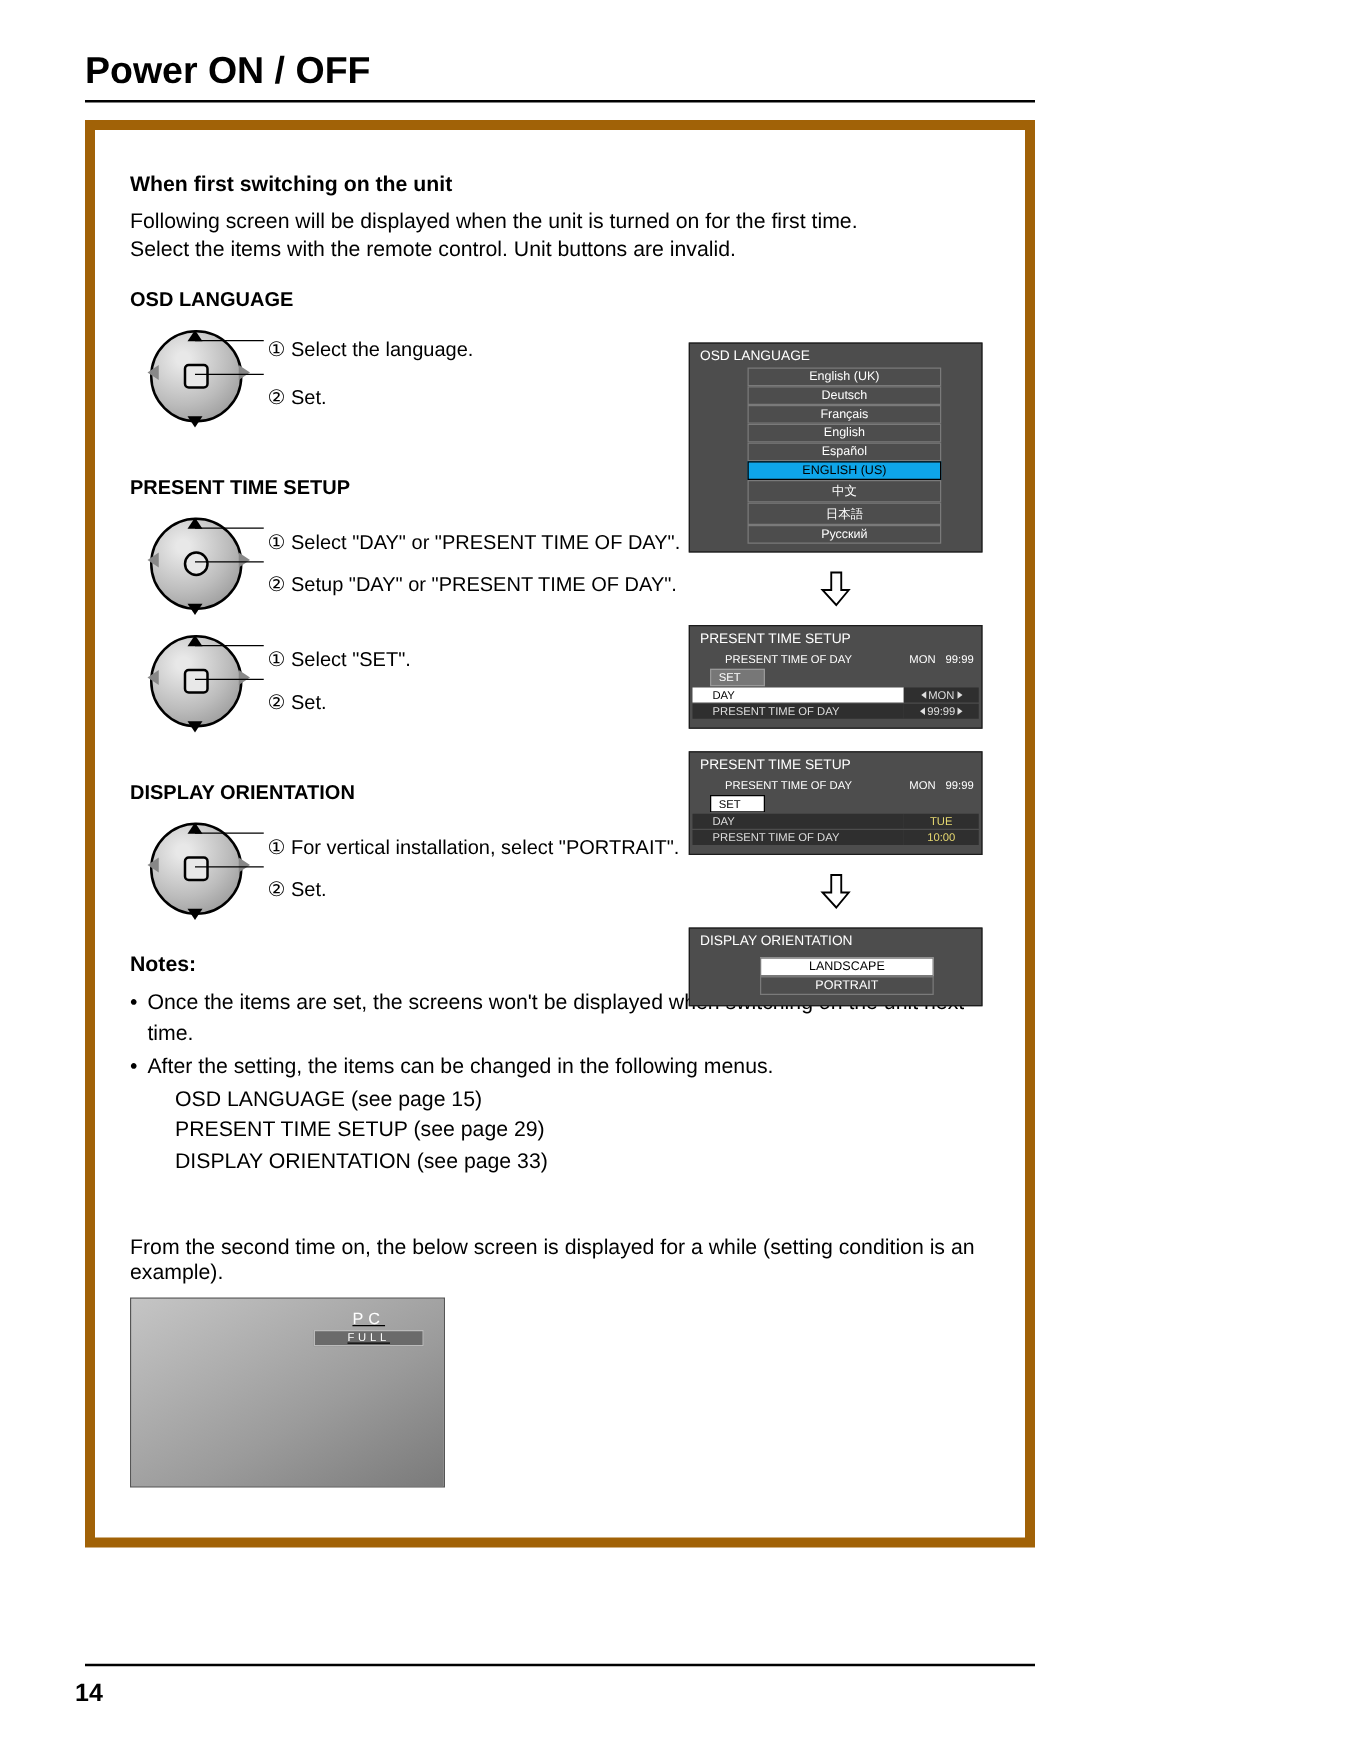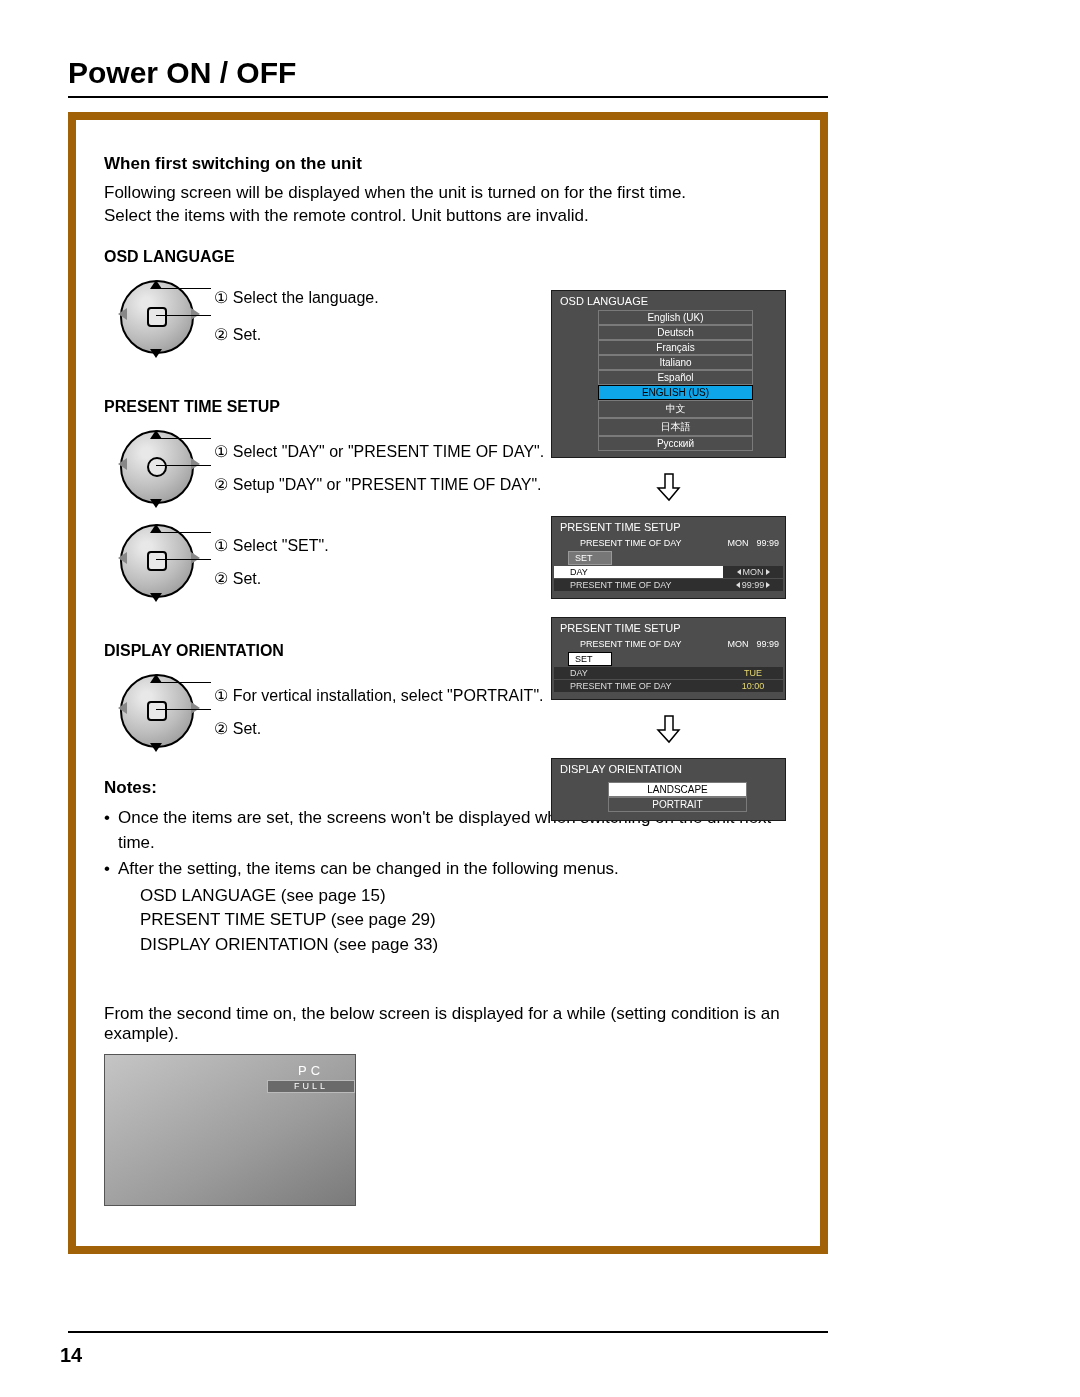--- a/index.html
+++ b/index.html
@@ -7,21 +7,21 @@
     padding: 0;
     font-family: Arial, Helvetica, sans-serif;
     background: #fff;
     color: #000;
   }
   .page {
     width: 896px;
     height: 1397px;
     position: relative;
     box-sizing: border-box;
-    padding: 56px 68px 30px 68px;
+    padding: 40px 68px 30px 68px;
   }
   .page-title {
     font-size: 30px;
     font-weight: bold;
     border-bottom: 2px solid #000;
     padding-bottom: 6px;
     margin-bottom: 14px;
   }
   .frame {
     border: 8px solid #a16207;
@@ -232,23 +232,24 @@
   .startup-box {
     width: 250px;
     height: 150px;
     background: linear-gradient(150deg, #c5c5c5 0%, #9b9b9b 60%, #7a7a7a 100%);
     border: 1px solid #555;
     margin-top: 10px;
     position: relative;
   }
   .startup-pc {
     position: absolute;
-    top: 8px; right: 0;
+    top: 8px; right: 16px;
     width: 88px;
     text-align: center;
+    text-decoration: underline;
   }
   .startup-pc .pc-lbl {
     font-size: 13px;
     letter-spacing: 4px;
     color: #fff;
     text-align: center;
     padding-bottom: 2px;
   }
   .startup-pc .full-lbl {
     font-size: 9px;
@@ -395,21 +396,21 @@
     </div>
 
     <div class="right-col">
 
       <div class="osd-panel">
         <div class="osd-title">OSD LANGUAGE</div>
         <div class="lang-list">
           <div class="lang-item">English (UK)</div>
           <div class="lang-item">Deutsch</div>
           <div class="lang-item">Français</div>
-          <div class="lang-item">Italiano</div>
+          <div class="lang-item">English</div>
           <div class="lang-item">Español</div>
           <div class="lang-item sel">ENGLISH (US)</div>
           <div class="lang-item">中文</div>
           <div class="lang-item">日本語</div>
           <div class="lang-item">Русский</div>
         </div>
       </div>
 
       <div class="arrow-down">
         <svg viewBox="0 0 30 30">

